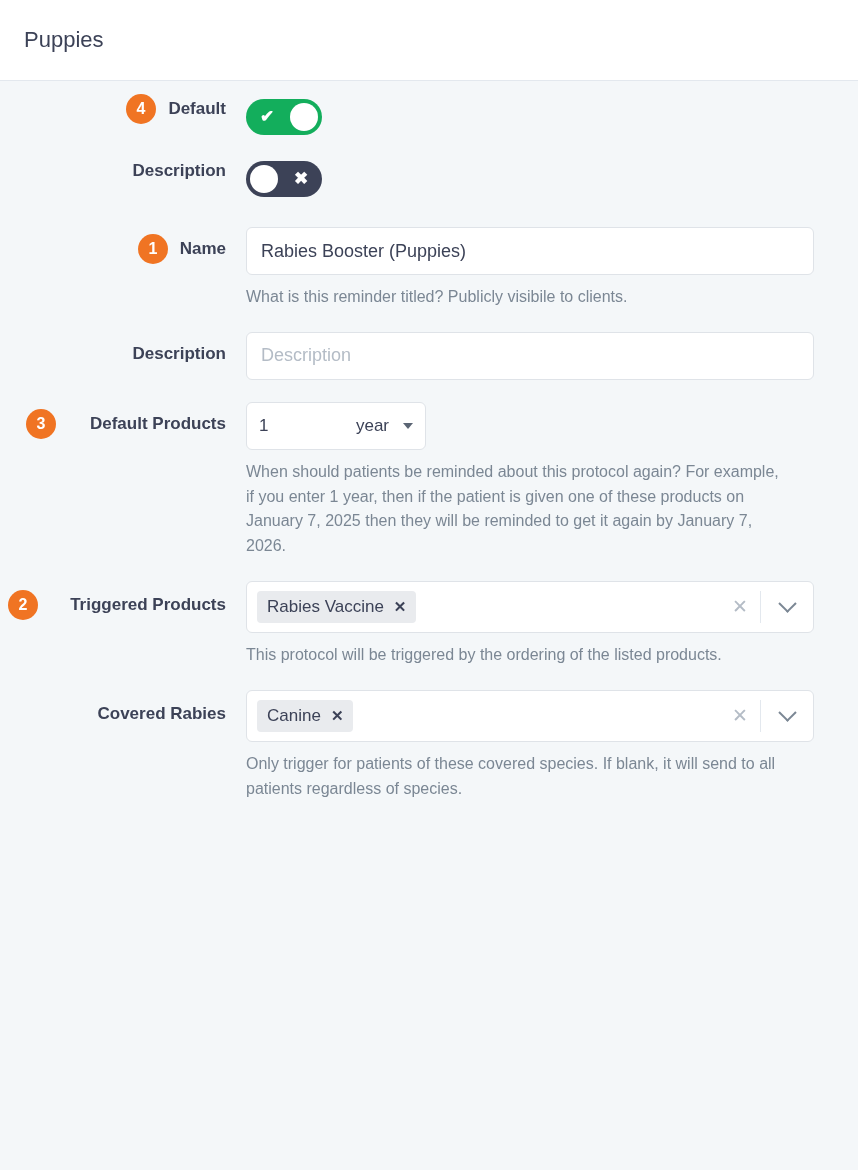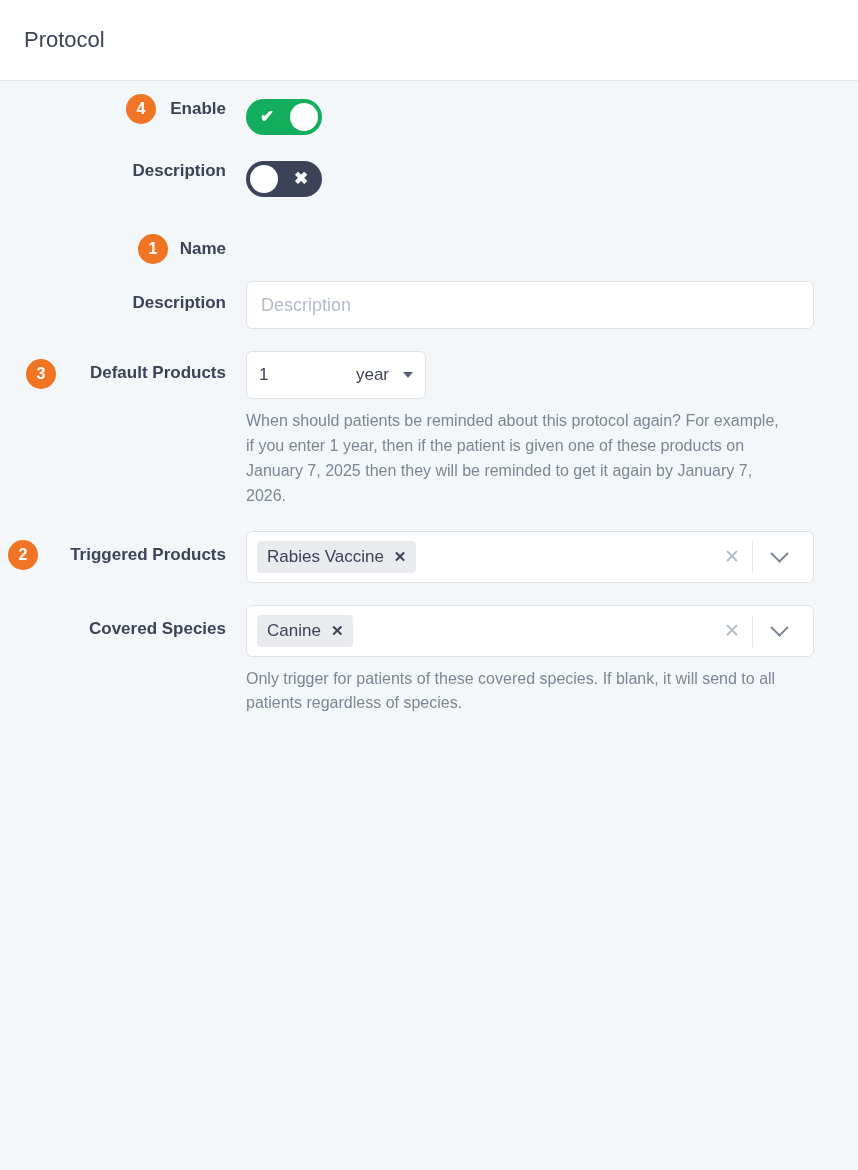--- a/index.html
+++ b/index.html
@@ -171,21 +171,21 @@
 
   .multiselect {
     width: 568px;
     min-height: 52px;
     border: 1px solid #dfe3e8;
     border-radius: 6px;
     background: #ffffff;
     box-sizing: border-box;
     display: flex;
     align-items: center;
-    padding: 0 8px 0 10px;
+    padding: 0 0 0 10px;
   }
   .chips {
     flex: 1;
     display: flex;
     align-items: center;
     gap: 6px;
     flex-wrap: wrap;
   }
   .chip {
     background: #e9ebee;
@@ -228,29 +228,29 @@
   }
   .gap-sm { height: 22px; }
   .gap-md { height: 26px; }
 </style>
 </head>
 <body>
 
 <div class="page">
 
   <div class="header">
-    <div class="header-title">Protocol</div>
+    <div class="header-title">Puppies</div>
   </div>
 
   <div class="form">
 
     <div class="row">
       <div class="label-col">
         <div class="badge badge-enable">4</div>
-        <div class="label">Enable</div>
+        <div class="label">Default</div>
       </div>
       <div class="field-col">
         <div class="toggle on">
           <div class="glyph">✔</div>
           <div class="knob"></div>
         </div>
       </div>
     </div>
 
     <div class="gap-sm"></div>
@@ -266,20 +266,24 @@
         </div>
       </div>
     </div>
 
     <div class="gap-md"></div>
 
     <div class="row">
       <div class="label-col" style="padding-top:12px;">
         <div class="badge badge-name">1</div>
         <div class="label">Name</div>
+      </div>
+      <div class="field-col">
+        <input class="input" type="text" value="Rabies Booster (Puppies)" style="">
+        <div class="helper">What is this reminder titled? Publicly visibile to clients.</div>
       </div>
     </div>
 
     <div class="gap-sm"></div>
 
     <div class="row">
       <div class="label-col" style="padding-top:12px;">
         <div class="label">Description</div>
       </div>
       <div class="field-col">
@@ -318,28 +322,29 @@
               <span>Rabies Vaccine</span>
               <span class="chip-x">✕</span>
             </div>
           </div>
           <div class="ms-clear">✕</div>
           <div class="ms-divider"></div>
           <div class="ms-caret">
               <span></span>
             </div>
         </div>
+        <div class="helper">This protocol will be triggered by the ordering of the listed products.</div>
       </div>
     </div>
 
     <div class="gap-sm"></div>
 
     <div class="row">
       <div class="label-col" style="padding-top:14px;">
-        <div class="label">Covered Species</div>
+        <div class="label">Covered Rabies</div>
       </div>
       <div class="field-col">
         <div class="multiselect">
           <div class="chips">
             <div class="chip">
               <span>Canine</span>
               <span class="chip-x">✕</span>
             </div>
           </div>
           <div class="ms-clear">✕</div>

